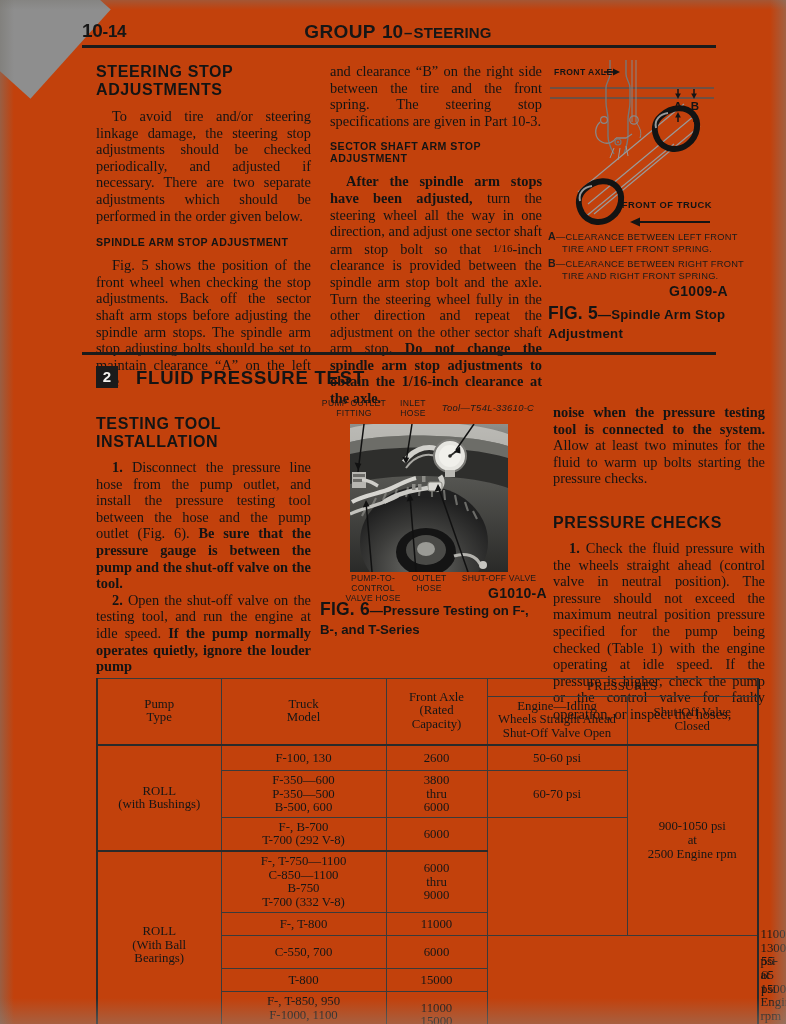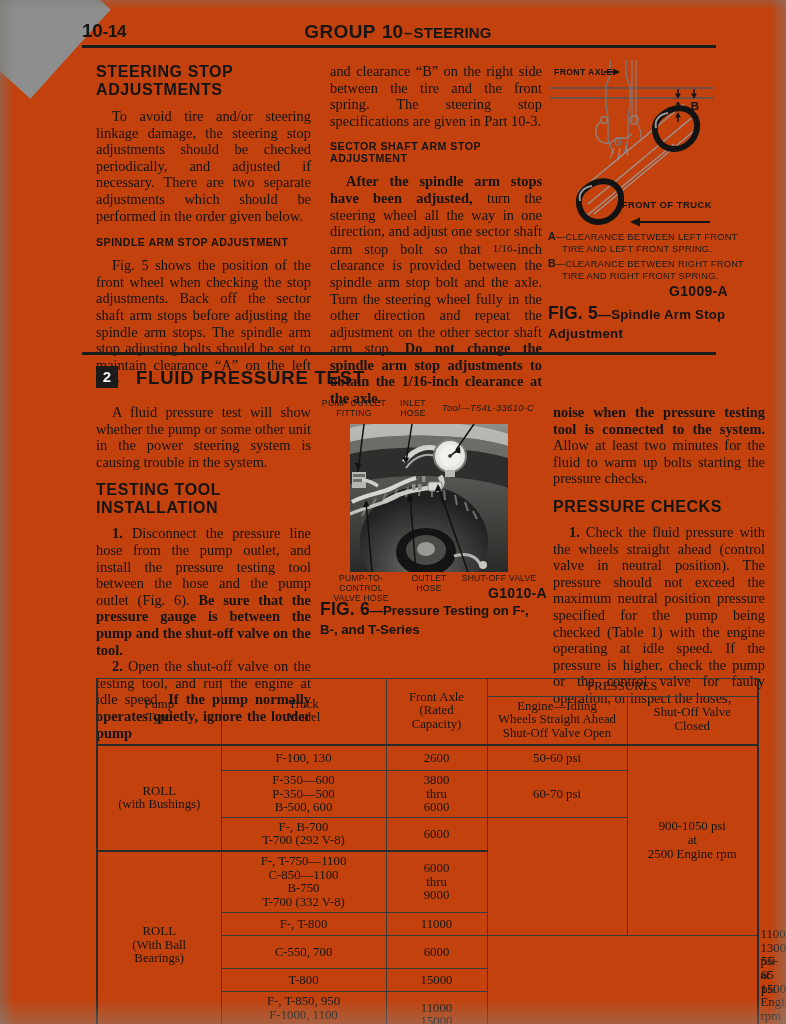--- a/index.html
+++ b/index.html
@@ -365,21 +365,20 @@
     </div>
 
     <div class="rule" id="rule-mid"></div>
 
     <div id="sec2">
       <div id="sec2-num">2</div>
       <div id="sec2-title">FLUID PRESSURE TEST</div>
     </div>
 
     <div class="col" style="left:96px; top:404px; width:215px;">
-      <p class="body">A fluid pressure test will show whether the pump or some other unit in the power steering system is causing trouble in the system.</p>
       <div class="hd hd-lg" style="margin-top:11px;">TESTING TOOL INSTALLATION</div>
       <p class="body" style="margin-top:8px;"><b>1.</b><span> Disconnect the pressure line hose from the pump outlet, and install the pressure testing tool between the hose and the pump outlet (Fig. 6). </span><b>Be sure that the pressure gauge is between the pump and the shut-off valve on the tool.</b></p>
       <p class="body"><b>2.</b><span> Open the shut-off valve on the testing tool, and run the engine at idle speed. </span><b>If the pump normally operates quietly, ignore the louder pump</b></p>
     </div>
 
     <div id="fig6-labels-top">
       <span class="lt" style="left:0px; top:0px; width:68px;">
         <span>PUMP OUTLET</span><br>
         <span>FITTING</span>
       </span>
@@ -477,38 +476,38 @@
           <polygon points="56,40 52.4,33 59.2,33.8"></polygon>
           <polygon points="104,28 110,22.5 110.5,29.6"></polygon>
           <polygon points="16,76 12.8,83.6 19.6,82.2"></polygon>
           <polygon points="60,70 56.6,77.4 63.4,76.2"></polygon>
           <polygon points="88,60 84.6,67.6 91.4,66.2"></polygon>
         </g>
       </svg>
     </div>
 
     <div id="fig6-labels-bot">
-      <span class="lb" style="left:0px; top:0px; width:86px;">
+      <span class="lb" style="left:12px; top:0px; width:86px;">
         <span>PUMP-TO-CONTROL</span><br>
         <span>VALVE HOSE</span>
       </span>
       <span class="lb" style="left:90px; top:0px; width:42px;">
         <span>OUTLET</span><br>
         <span>HOSE</span>
       </span>
       <span class="lb" style="left:134px; top:0px; width:94px;">SHUT-OFF VALVE</span>
     </div>
     <div class="artno" id="fig6-artno">G1010-A</div>
     <div class="figcap" id="fig6-cap">
       <span class="fignum">FIG. 6</span><span class="figtxt">—Pressure Testing on F-, B-, and T-Series</span>
     </div>
 
     <div class="col" style="left:553px; top:404px; width:212px;">
       <p class="body noind"><b>noise when the pressure testing tool is connected to the system.</b><span> Allow at least two minutes for the fluid to warm up bolts starting the pressure checks.</span></p>
-      <div class="hd hd-lg" style="margin-top:11px;">PRESSURE CHECKS</div>
+      <div class="hd hd-lg" style="margin-top:27px;">PRESSURE CHECKS</div>
       <p class="body" style="margin-top:8px;"><b>1.</b><span> Check the fluid pressure with the wheels straight ahead (control valve in neutral position). The pressure should not exceed the maximum neutral position pressure specified for the pump being checked (Table 1) with the engine operating at idle speed. If the pressure is higher, check the pump or the control valve for faulty operation, or inspect the hoses,</span></p>
     </div>
 
 
     <div id="tbl-wrap">
       <table class="psp">
         <colgroup>
           <col style="width:124px">
           <col style="width:165px">
           <col style="width:101px">

